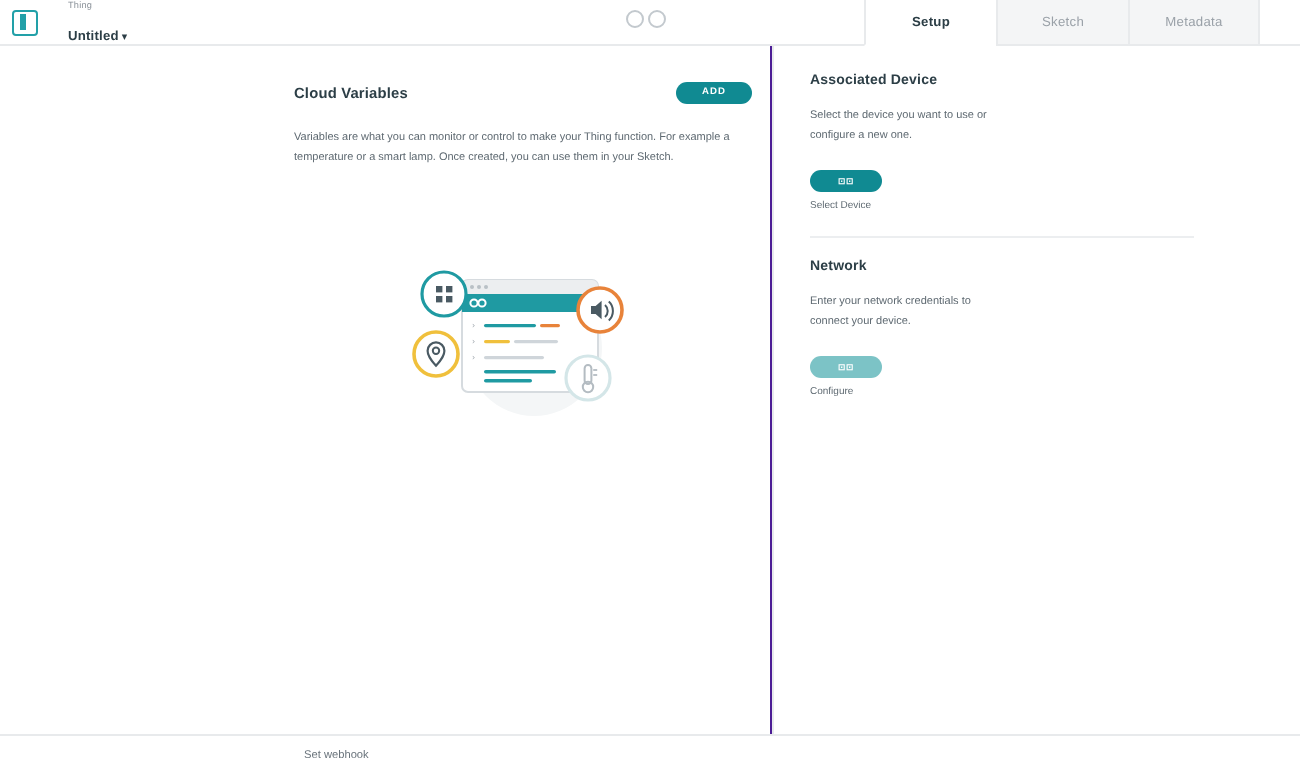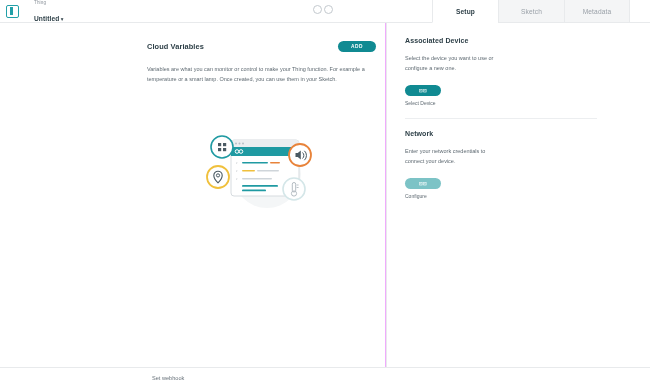--- a/index.html
+++ b/index.html
@@ -2,21 +2,21 @@
 <html><head>
 <meta charset="utf-8">
 <style>
   * { box-sizing: border-box; margin: 0; padding: 0; }
   html, body {
     width: 650px; height: 389px;
     font-family: "Liberation Sans", sans-serif;
     background: #ffffff;
     overflow: hidden;
   }
-  #app { position: relative; width: 606px; height: 389px; background:#f0abfc; }
+  #app { position: relative; width: 606px; height: 389px; background:#4c1d95; }
 
   
   .header {
     position: absolute; top:0; left:0; width:650px; height:23px;
     background:#ffffff; border-bottom:1px solid #e8eaec;
     display:flex; align-items:center;
   }
   .panel-icon { position:absolute; left:6px; top:5px; width:13px; height:13px;
     border:1.6px solid #22a0a8; border-radius:2px; background:#ffffff; }
   .panel-icon::after { content:""; position:absolute; left:3.2px; top:1.2px;

